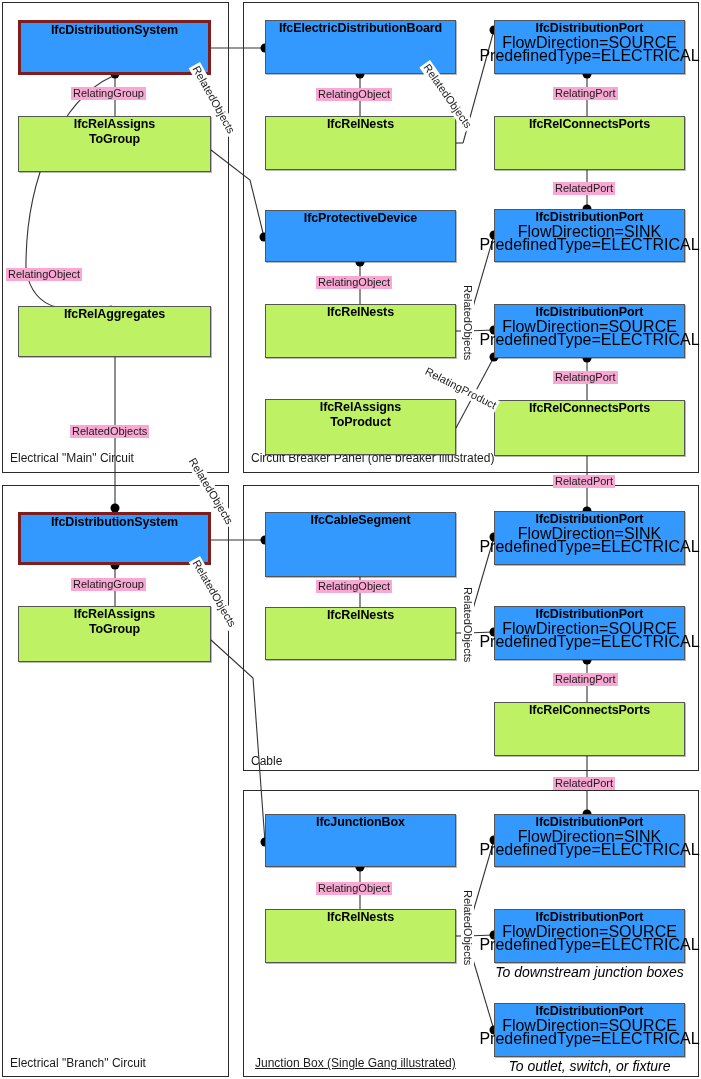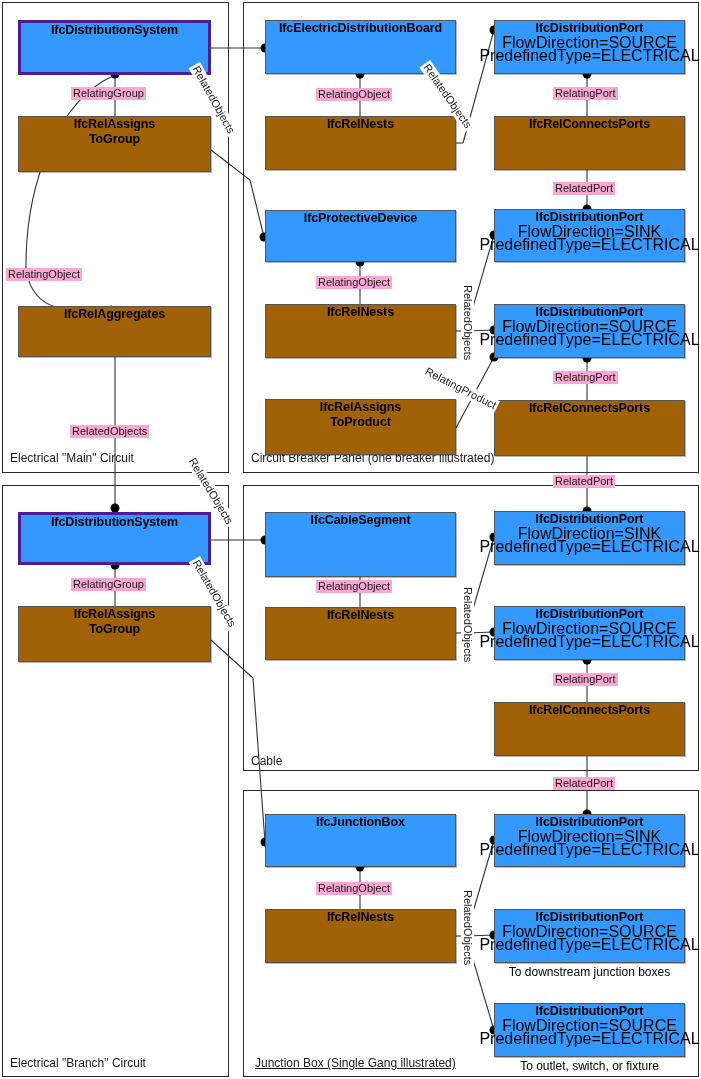--- a/index.html
+++ b/index.html
@@ -37,23 +37,23 @@
     display:flex;
     flex-direction:column;
     align-items:center;
     justify-content:flex-start;
     text-align:center;
     border:1px solid #555555;
     box-shadow:1px 1px 0 rgba(0,0,0,.28);
     z-index:5;
   }
   .node.blue{background:#3399FF;}
-  .node.yellow{background:#a16207;}
+  .node.yellow{background:#bef264;}
   .node.redframe{
-    border:3px solid #4c1d95;
+    border:3px solid #7f1d1d;
     box-shadow:none;
   }
   .node .title{
     font-weight:bold;
     font-size:12.5px;
     color:#000000;
     line-height:15px;
     letter-spacing:-.1px;
   }
   .node .attr{
@@ -72,21 +72,22 @@
     padding:0 2px;
     line-height:13px;
     z-index:6;
   }
   .elabel.rot{
     background:#ffffff;
     transform-origin:0 0;
   }
   .caption{
     position:absolute;
-    font-size:12px;
+    font-size:14px;
+    font-style:italic;
     color:#000000;
     white-space:nowrap;
     z-index:6;
     line-height:13px;
   }
   
   #wires{
     position:absolute;
     left:0;top:0;
     width:701px;height:1079px;

